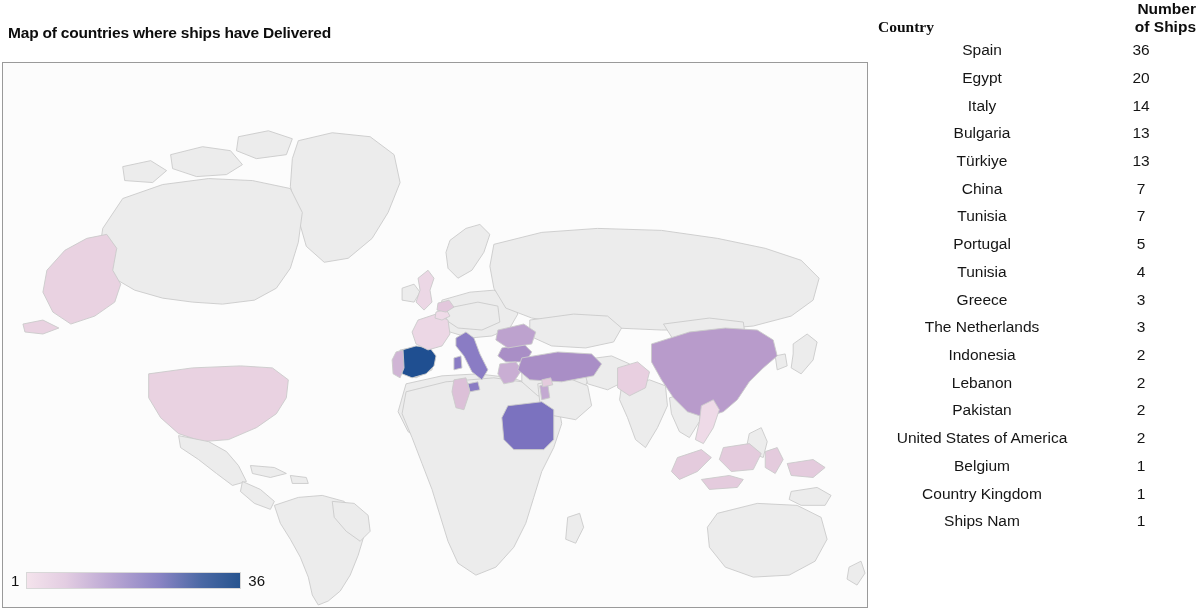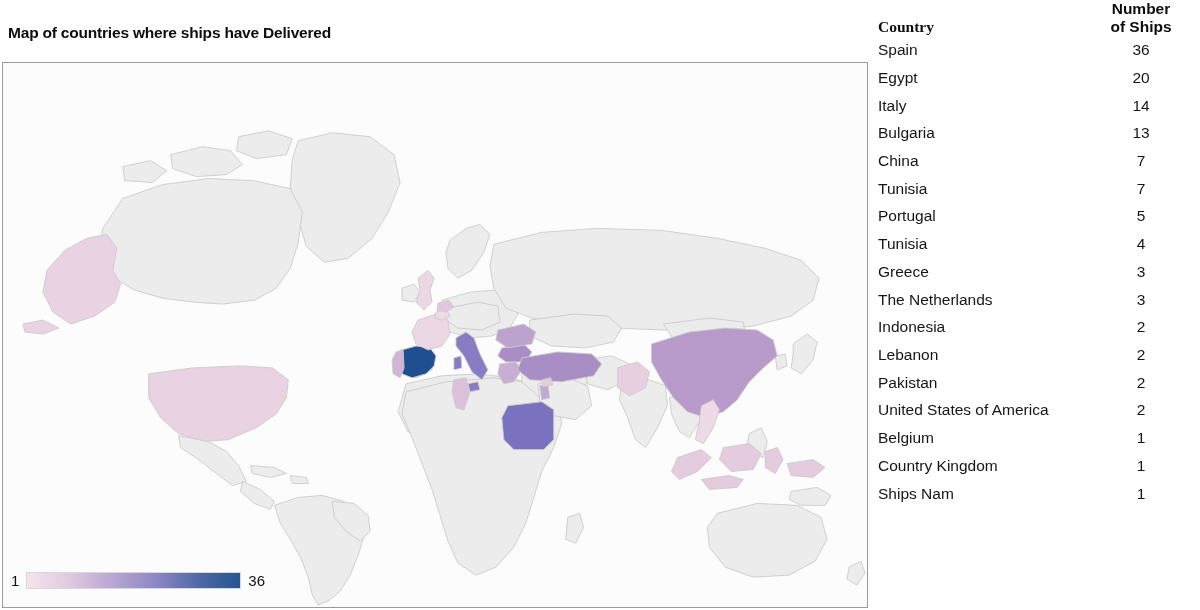--- a/index.html
+++ b/index.html
@@ -103,35 +103,35 @@
     vertical-align: bottom;
     line-height: 1.17;
   }
   th.col-country {
     text-align: left;
     width: 208px;
     padding-bottom: 6px;
     font-family: Liberation Serif, serif;
   }
   th.col-ships {
-    text-align: center;
+    text-align: right;
     width: 110px;
     padding-right: 4px;
     padding-bottom: 6px;
   }
   table#ship-table td {
     font-size: 15.5px;
     color: #151515;
     padding: 0;
     height: 27.7px;
     line-height: 27.7px;
     vertical-align: middle;
     font-weight: normal;
   }
-  td.c-country { text-align: left; }
+  td.c-country { text-align: center; }
   td.c-ships { text-align: center; padding-right: 34px; }
 </style>
 </head>
 <body>
 
 <div id="root">
 
   <div id="map-panel">
 
     <div id="map-title">Map of countries where ships have Delivered</div>
@@ -280,20 +280,24 @@
           </tr>
           <tr>
             <td class="c-country">Italy</td>
             <td class="c-ships">14</td>
           </tr>
           <tr>
             <td class="c-country">Bulgaria</td>
             <td class="c-ships">13</td>
           </tr>
           <tr>
+            <td class="c-country">Türkiye</td>
+            <td class="c-ships">13</td>
+          </tr>
+          <tr>
             <td class="c-country">China</td>
             <td class="c-ships">7</td>
           </tr>
           <tr>
             <td class="c-country">Tunisia</td>
             <td class="c-ships">7</td>
           </tr>
           <tr>
             <td class="c-country">Portugal</td>
             <td class="c-ships">5</td>

